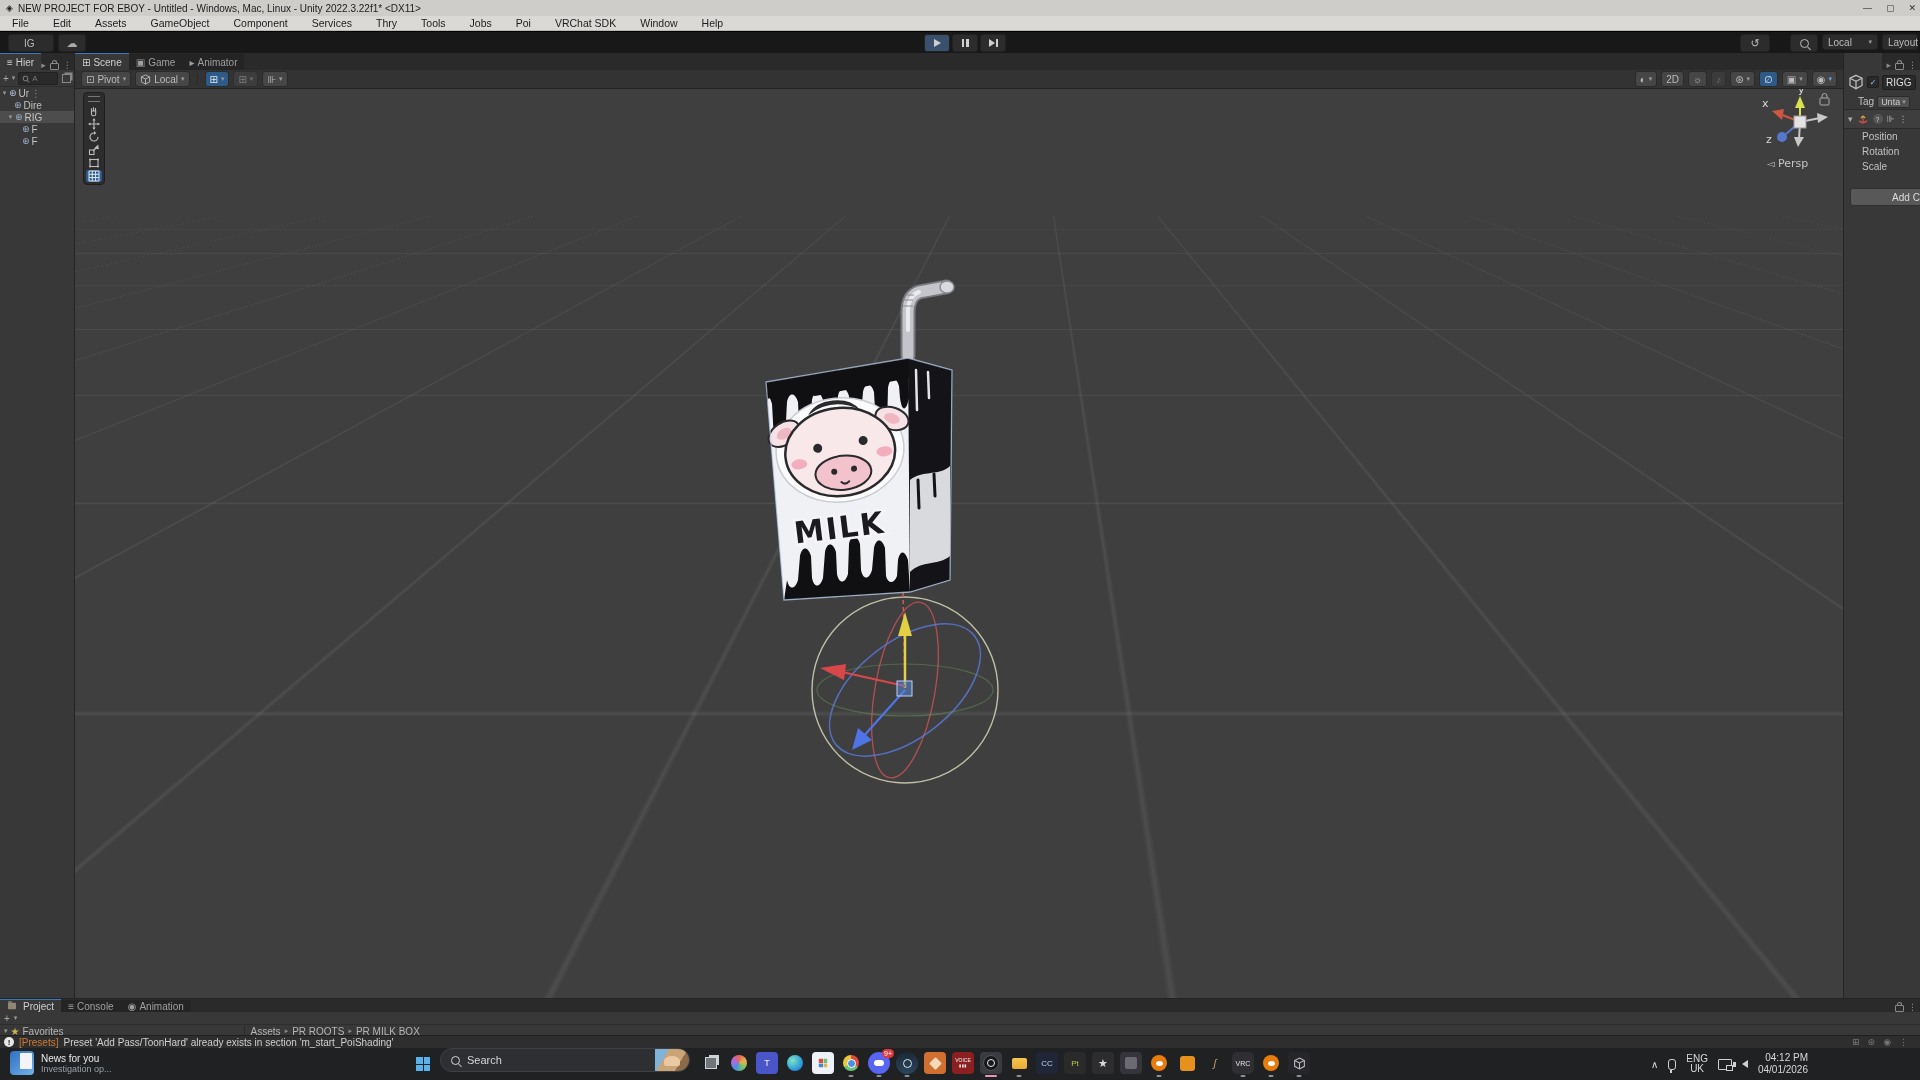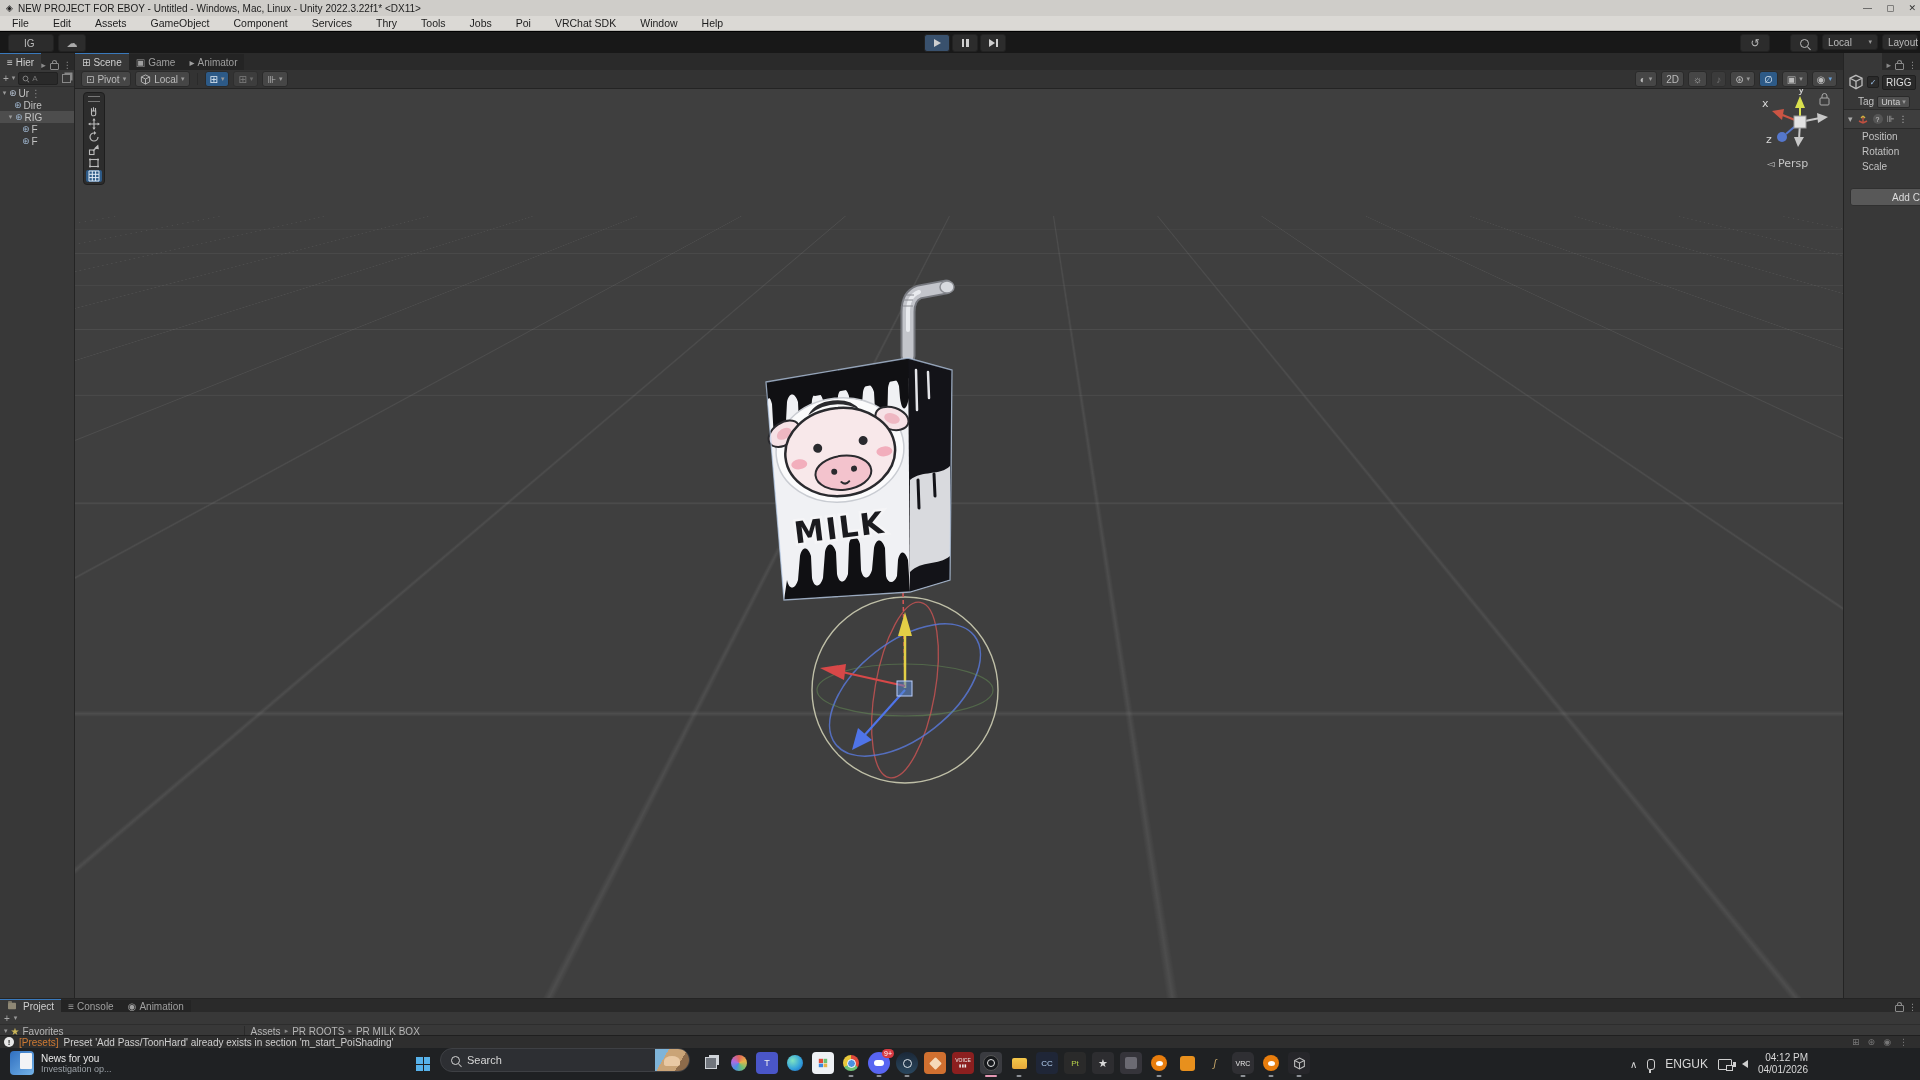--- a/index.html
+++ b/index.html
@@ -112,21 +112,21 @@
                     background:linear-gradient(120deg,#7fb4d8 0 30%,#caa477 30% 70%,#8d6b4a 70%);position:relative;overflow:hidden;}
   #searchpill .himg:after{content:"";position:absolute;left:9px;top:7px;width:16px;height:10px;background:#e9c9a4;border-radius:50% 50% 20% 20%;}
   #tbicons{position:absolute;left:700px;top:4px;display:flex;gap:6px;}
   .tbi{width:22px;height:22px;border-radius:4px;display:flex;align-items:center;justify-content:center;position:relative;
        font-size:9px;color:#eee;}
   .tbi .dot{position:absolute;bottom:-3px;left:50%;transform:translateX(-50%);width:5px;height:2.5px;border-radius:2px;background:#8d9196;}
   .tbi.obs{background:#3a3b40;}
   .tbi.obs .dot{width:12px;background:#e598b4;}
   .badge{position:absolute;top:-3px;right:-4px;background:#d83a42;color:#fff;font-size:7px;border-radius:6px;padding:0 2px;line-height:9px;}
   #tray{position:absolute;right:112px;top:0;height:32px;display:flex;align-items:center;gap:10px;color:#d8d8d8;font-size:10px;}
-  .lang{display:flex;flex-direction:row;align-items:center;font-size:12px;line-height:10px;}
+  .lang{display:flex;flex-direction:column;align-items:center;font-size:10px;line-height:10px;}
   #clock{display:flex;flex-direction:column;align-items:flex-end;font-size:10px;line-height:12px;}
   
   .micshape{width:6px;height:9px;border:1.2px solid #cfcfcf;border-radius:3px;position:relative;}
   .micshape:after{content:"";position:absolute;left:1.2px;bottom:-4px;width:1.2px;height:3px;background:#cfcfcf;}
   .castshape{width:12px;height:9px;border:1.2px solid #cfcfcf;border-radius:1px;position:relative;}
   .castshape:after{content:"";position:absolute;right:-2px;bottom:-2px;width:5px;height:4px;background:#1f2123;border:1.2px solid #cfcfcf;}
   .spkshape{width:0;height:0;border-right:6px solid #cfcfcf;border-top:4px solid transparent;border-bottom:4px solid transparent;position:relative;}
   .spkshape:before{content:"";position:absolute;left:-9px;top:-2.5px;width:3px;height:5px;background:#cfcfcf;}
   .lockglyph{width:7px;height:5px;border:1px solid #8a8a8a;border-radius:1px;position:relative;margin-top:4px;}
   .lockglyph:before{content:"";position:absolute;left:1px;top:-4px;width:3px;height:3px;border:1px solid #8a8a8a;border-bottom:none;border-radius:3px 3px 0 0;}

